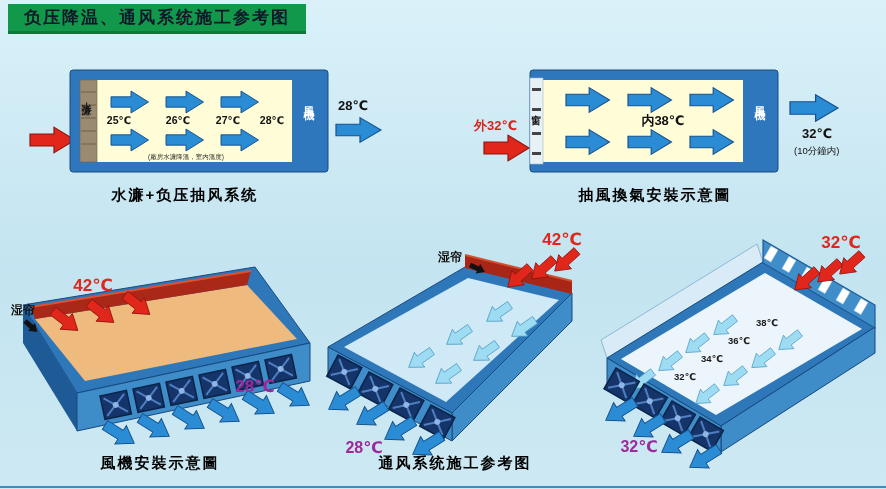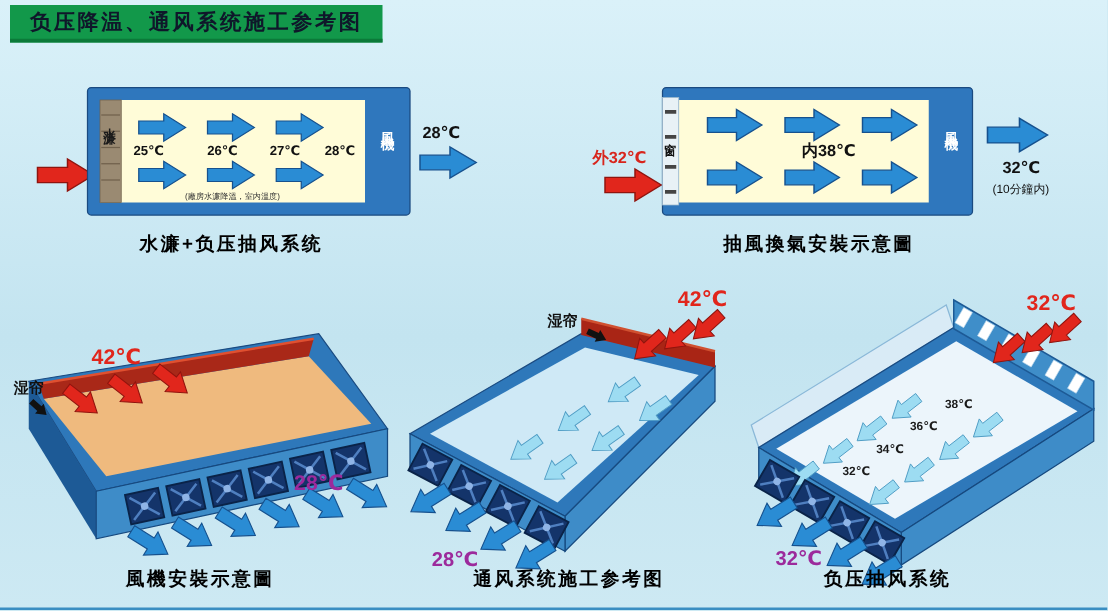--- a/index.html
+++ b/index.html
@@ -233,16 +233,15 @@
     </g>
     <text x="246" y="18" font-size="17" font-weight="bold" fill="#e1261c" text-anchor="middle">32℃</text>
     <g fill="#2a8cd4" stroke="#16518e" stroke-width="0.8">
       <use href="#fat-arrow" transform="translate(40,172) rotate(148) scale(1.15)"></use>
       <use href="#fat-arrow" transform="translate(68,188) rotate(148) scale(1.15)"></use>
       <use href="#fat-arrow" transform="translate(96,204) rotate(148) scale(1.15)"></use>
       <use href="#fat-arrow" transform="translate(124,219) rotate(148) scale(1.15)"></use>
     </g>
     <text x="44" y="222" font-size="16" font-weight="bold" fill="#9c2a9c" text-anchor="middle">32℃</text>
   </svg>
-  <div class="cap" style="left:590px;top:454px;width:240px">负压抽风系统</div>
 
   <div class="rule"></div>
 </div>
 
 </body></html>

